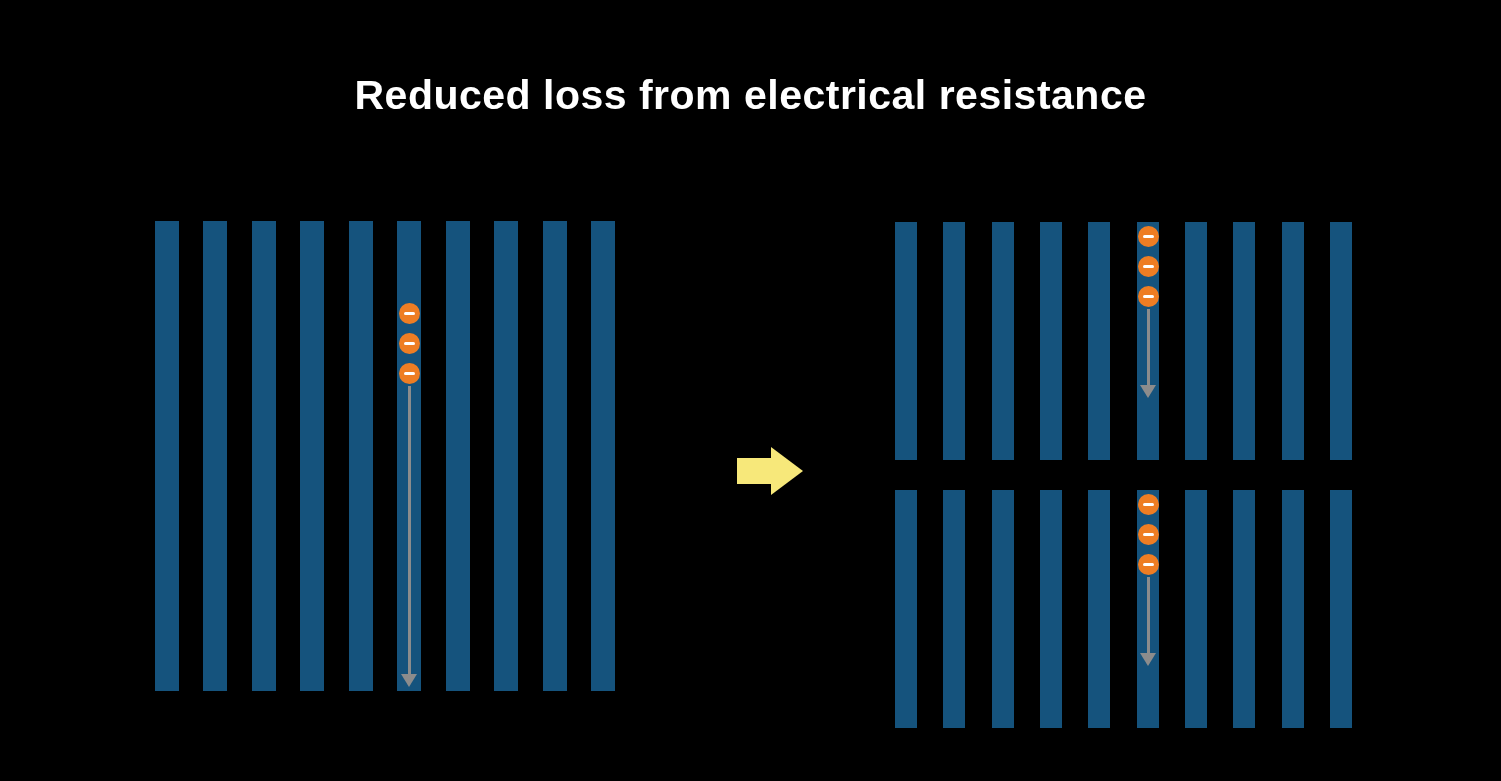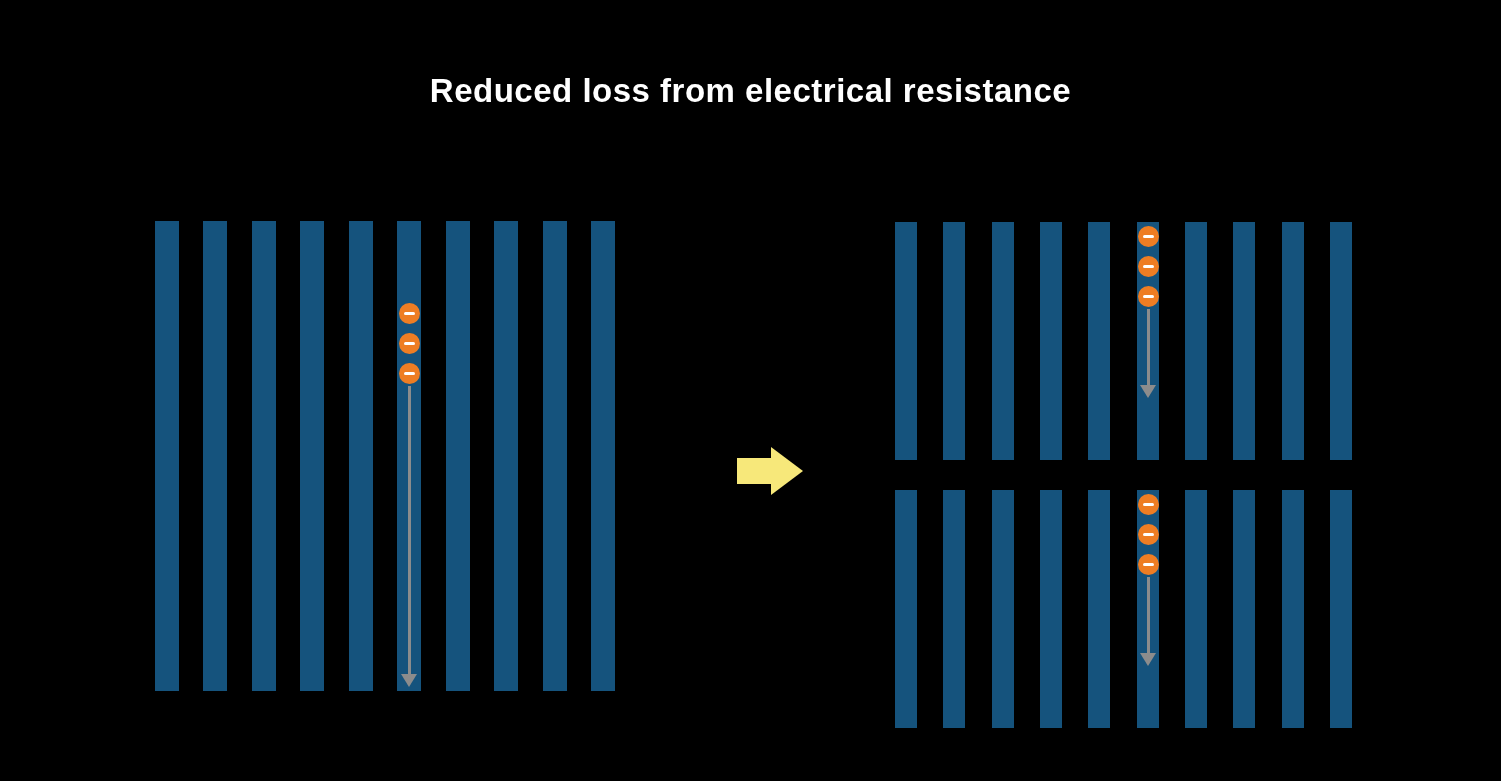--- a/index.html
+++ b/index.html
@@ -17,21 +17,21 @@
     height: 781px;
     background: var(--bg, #000);
   }
   .title {
     position: absolute;
     top: 72px;
     left: 0;
     width: 100%;
     text-align: center;
     color: #ffffff;
-    font-size: 33px;
+    font-size: 41px;
     font-weight: bold;
     letter-spacing: 0.5px;
   }
   .panel {
     position: absolute;
   }
   .bars {
     position: absolute;
     inset: 0;
     display: flex;

